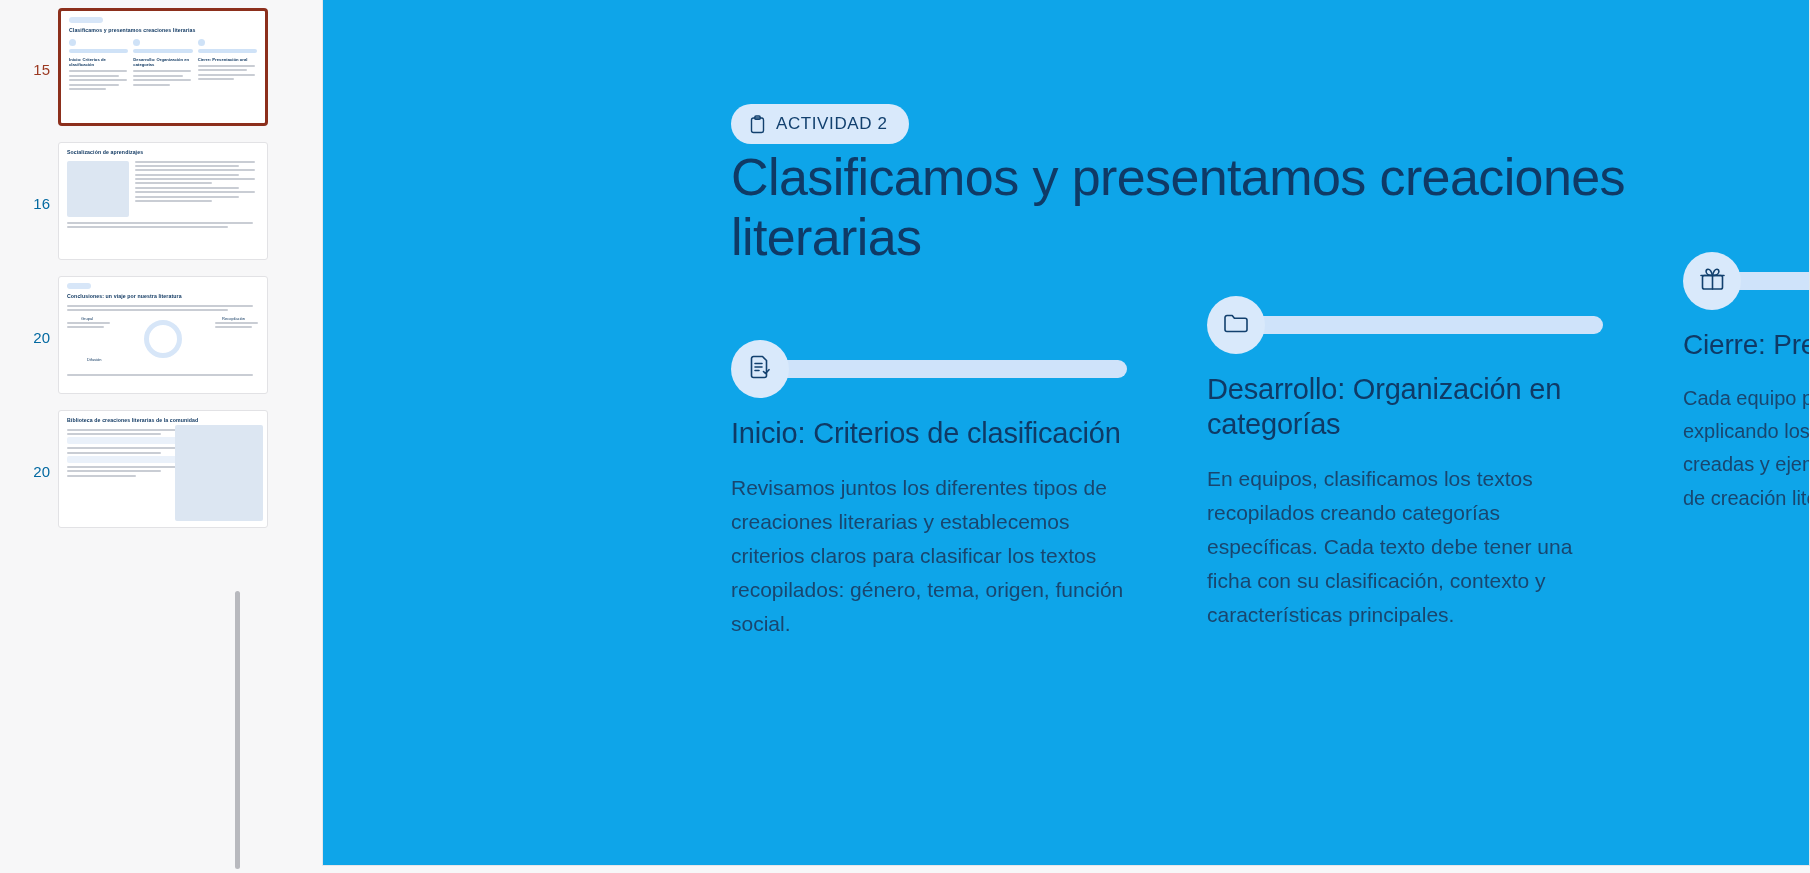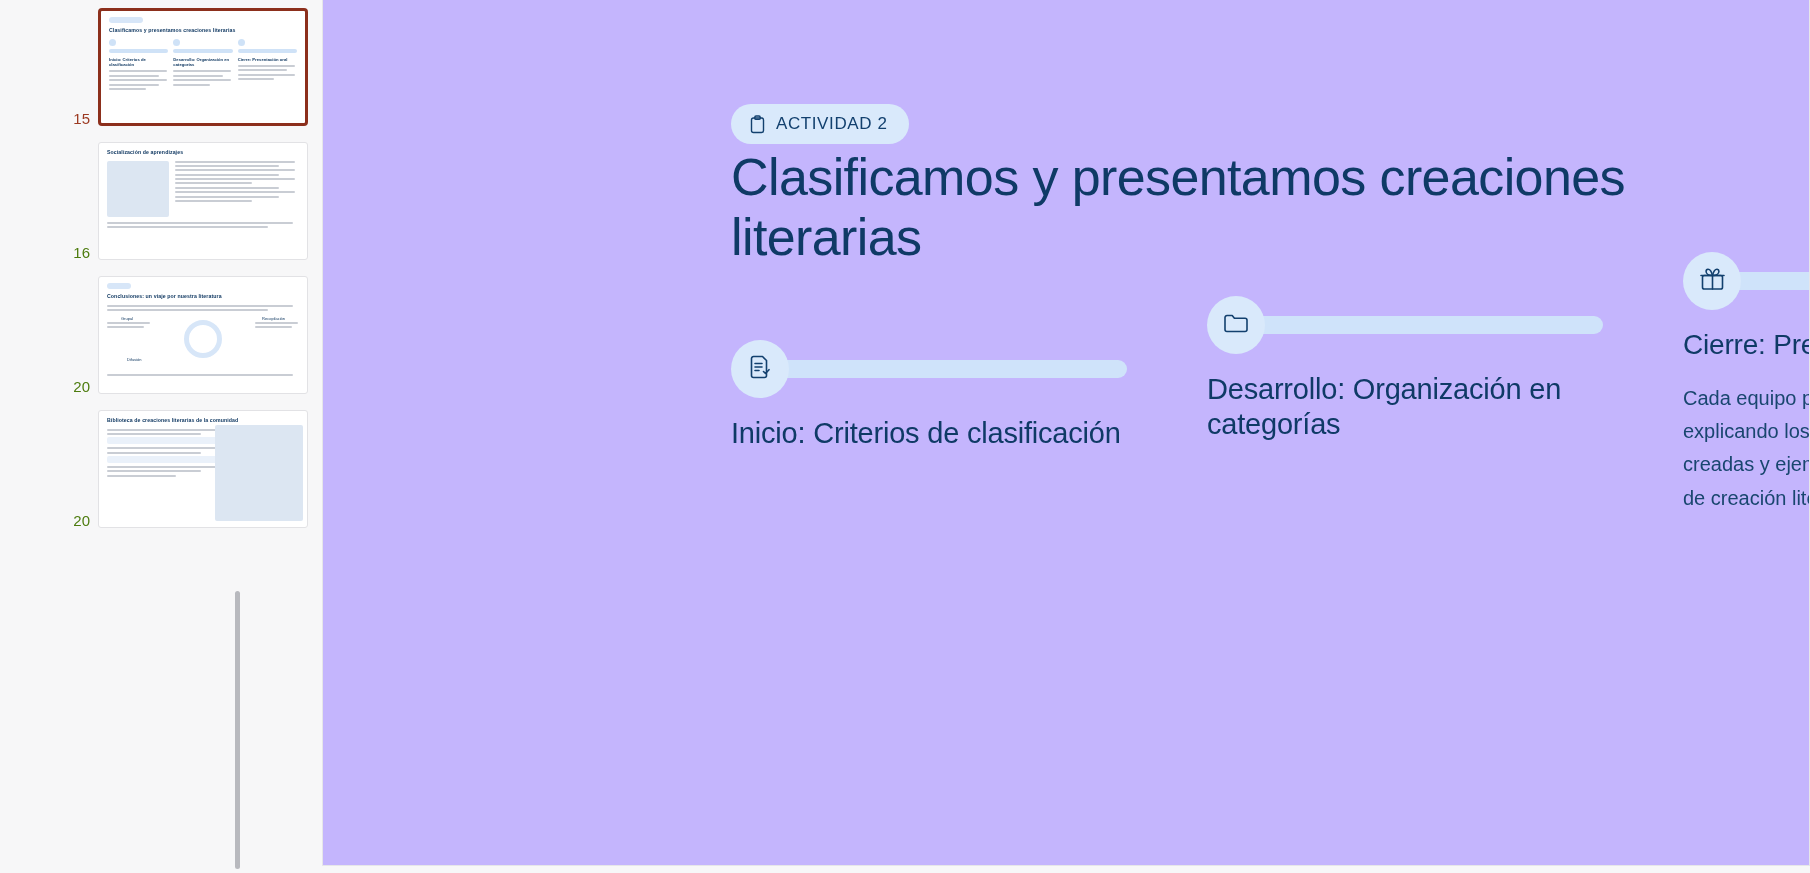--- a/index.html
+++ b/index.html
@@ -21,31 +21,30 @@
     position: relative;
     width: 322px;
     height: 873px;
     background: #f7f7f8;
     padding-top: 8px;
     flex: 0 0 322px;
   }
   .thumb-row {
     position: relative;
     display: flex;
-    align-items: flex-end;
+    align-items: center;
     margin-bottom: 16px;
     padding-left: 24px;
-    margin-left: 40px;
   }
   .thumb-num {
     width: 34px;
     text-align: right;
     padding-right: 8px;
     font-size: 15px;
-    color: #4d7c0f;
+    color: #0369a1;
     line-height: 1;
     padding-top: 4px;
     user-select: none;
   }
   .thumb-row.active .thumb-num { color: #9c3a22; }
   .thumb-frame {
     width: 210px;
     height: 118px;
     background: #ffffff;
     border: 1px solid #e2e2e5;
@@ -98,21 +97,21 @@
   .stage {
     flex: 1;
     position: relative;
     background: #f7f7f8;
     padding-top: 0;
   }
   .slide {
     position: absolute;
     left: 0px; top: 0px;
     width: 1488px; height: 866px;
-    background: #c4b5fd;
+    background: #0ea5e9;
     border: 1px solid #e6e6e9;
     border-top: none;
     overflow: hidden;
   }
   .pill {
     position: absolute;
     left: 408px; top: 104px;
     display: flex; align-items: center; gap: 10px;
     height: 40px; padding: 0 22px 0 18px;
     background: #d9e9fb; border-radius: 20px;
@@ -338,34 +337,36 @@
               <span>
                 <svg width="26" height="26" viewBox="0 0 26 26" fill="none" stroke="#12406e" stroke-width="1.6" stroke-linecap="round" stroke-linejoin="round">
                   <path d="M15.5 2.5H6.5a2 2 0 0 0-2 2v17a2 2 0 0 0 2 2h11a2 2 0 0 0 2-2V6.5z"></path>
                   <path d="M8 9.5h7M8 13h7M8 16.5h4"></path>
                   <path d="M16.5 17.5l2 2 3.5-3.8"></path>
                 </svg>
               </span>
             </div>
           </div>
           <div class="col-head">Inicio: Criterios de clasificación</div>
+          <div class="col-body">Revisamos juntos los diferentes tipos de creaciones literarias y establecemos criterios claros para clasificar los textos recopilados: género, tema, origen, función social.</div>
         </div>
 
         <div class="col col-2">
           <div class="col-rule">
             <div class="rule-line" style="width: 368px;"></div>
             <div class="rule-circle">
               <span>
                 <svg width="28" height="26" viewBox="0 0 28 26" fill="none" stroke="#12406e" stroke-width="1.6" stroke-linecap="round" stroke-linejoin="round">
                   <path d="M3 7.5a2 2 0 0 1 2-2h5.2l2.2 2.8H23a2 2 0 0 1 2 2v9.2a2 2 0 0 1-2 2H5a2 2 0 0 1-2-2z"></path>
                 </svg>
               </span>
             </div>
           </div>
           <div class="col-head">Desarrollo: Organización en categorías</div>
+          <div class="col-body">En equipos, clasificamos los textos recopilados creando categorías específicas. Cada texto debe tener una ficha con su clasificación, contexto y características principales.</div>
         </div>
 
         <div class="col col-3">
           <div class="col-rule">
             <div class="rule-line" style="width: 390px;"></div>
             <div class="rule-circle">
               <span>
                 <svg width="27" height="26" viewBox="0 0 27 26" fill="none" stroke="#12406e" stroke-width="1.6" stroke-linecap="round" stroke-linejoin="round">
                   <rect x="3.5" y="9.5" width="20" height="13.5" rx="1.8"></rect>
                   <path d="M2 9.5h23M13.5 9.5V23"></path>

